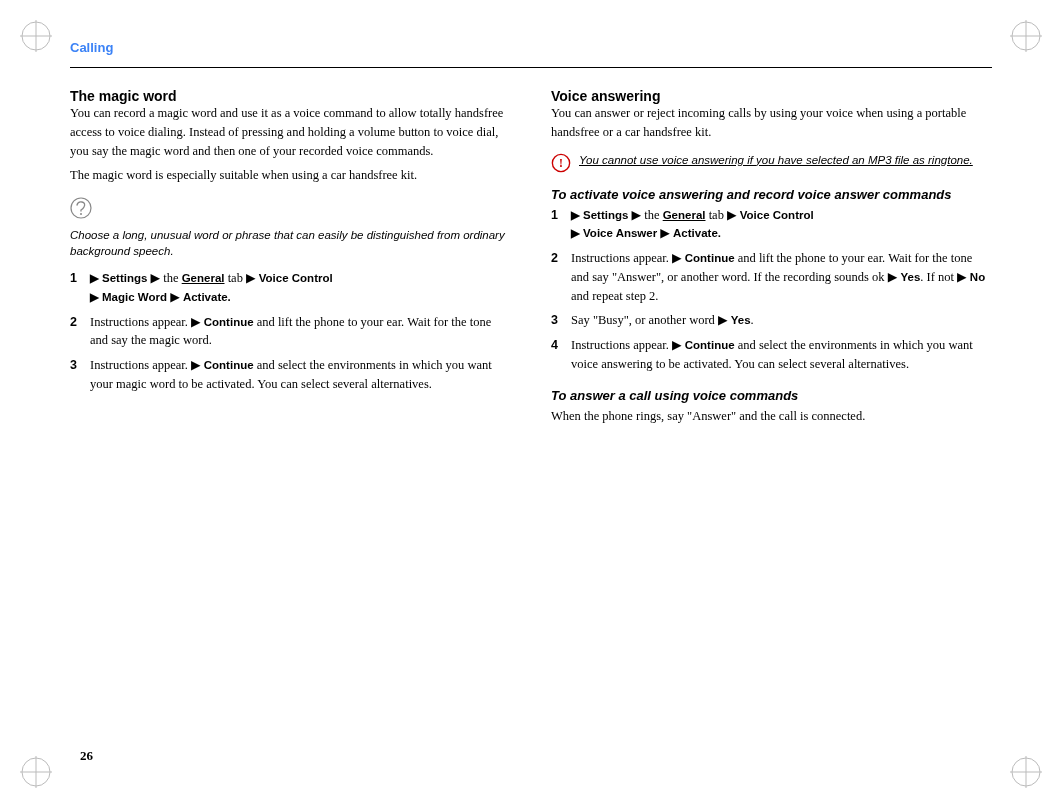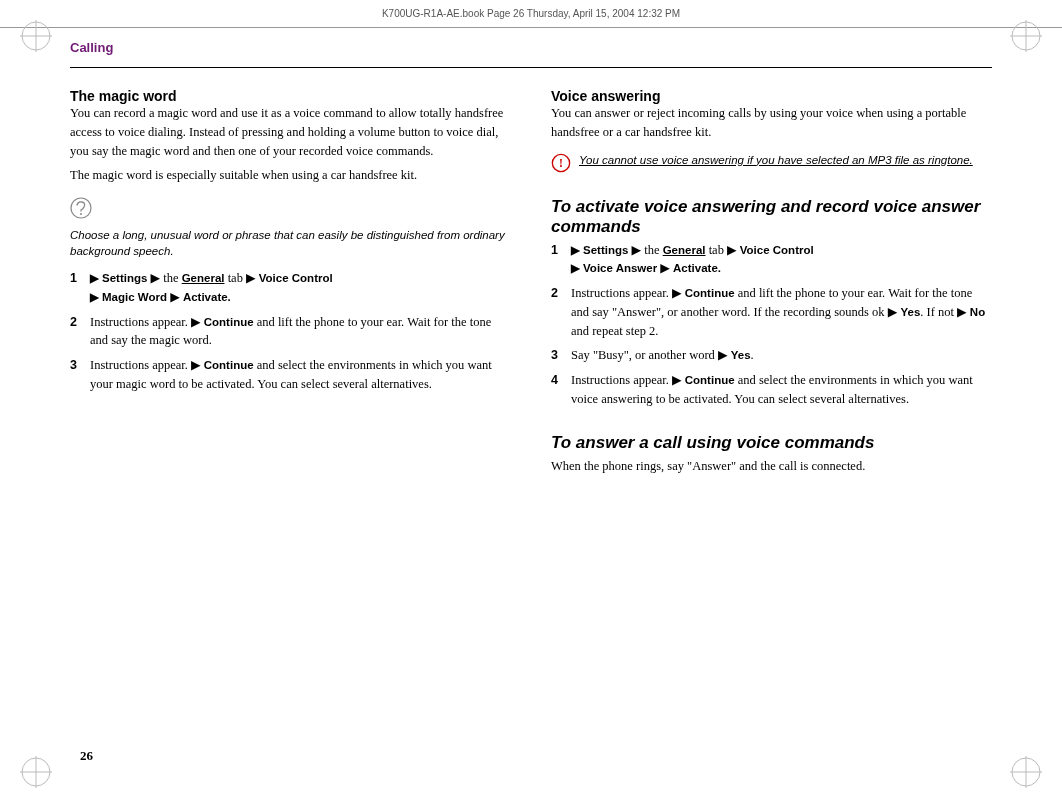--- a/index.html
+++ b/index.html
@@ -86,23 +86,23 @@
 
     .col-right {
       flex: 1;
       padding-top: 10px;
     }
 
     .subsection-title {
       font-family: Arial, Helvetica, sans-serif;
       font-weight: bold;
       font-style: italic;
-      font-size: 17px;
+      font-size: 13px;
       margin-bottom: 4px;
-      margin-top: 24px;
+      margin-top: 14px;
     }
 
     p {
       font-size: 12.5px;
       line-height: 1.5;
       margin-bottom: 6px;
     }
 
     .note-box {
       display: flex;
@@ -180,43 +180,40 @@
       font-family: Arial, Helvetica, sans-serif;
       font-weight: bold;
       font-size: 14px;
       margin-top: 0;
     }
 
     .calling-heading {
       font-family: Arial, Helvetica, sans-serif;
       font-weight: bold;
       font-size: 13px;
-      color: #701a75;
+      color: #3b82f6;
       margin-bottom: 12px;
     }
 
     .divider-line {
       border-top: 1.5px solid #000;
       margin-bottom: 10px;
     }
 
     .step-inline-cmd {
       font-family: Arial, Helvetica, sans-serif;
       font-size: 11.5px;
       font-weight: bold;
     }
   </style>
 </head>
 <body>
 
 <div class="page">
 
-  <div class="header-bar">
-    <span>K700UG-R1A-AE.book  Page 26  Thursday, April 15, 2004  12:32 PM</span>
-  </div>
 
   <div class="corner-mark corner-tl">
     <svg viewBox="0 0 36 36" xmlns="http://www.w3.org/2000/svg">
       <circle cx="18" cy="18" r="14" fill="none" stroke="#bbb" stroke-width="1"></circle>
       <line x1="18" y1="2" x2="18" y2="34" stroke="#bbb" stroke-width="1"></line>
       <line x1="2" y1="18" x2="34" y2="18" stroke="#bbb" stroke-width="1"></line>
     </svg>
   </div>
   <div class="corner-mark corner-tr">
     <svg viewBox="0 0 36 36" xmlns="http://www.w3.org/2000/svg">

